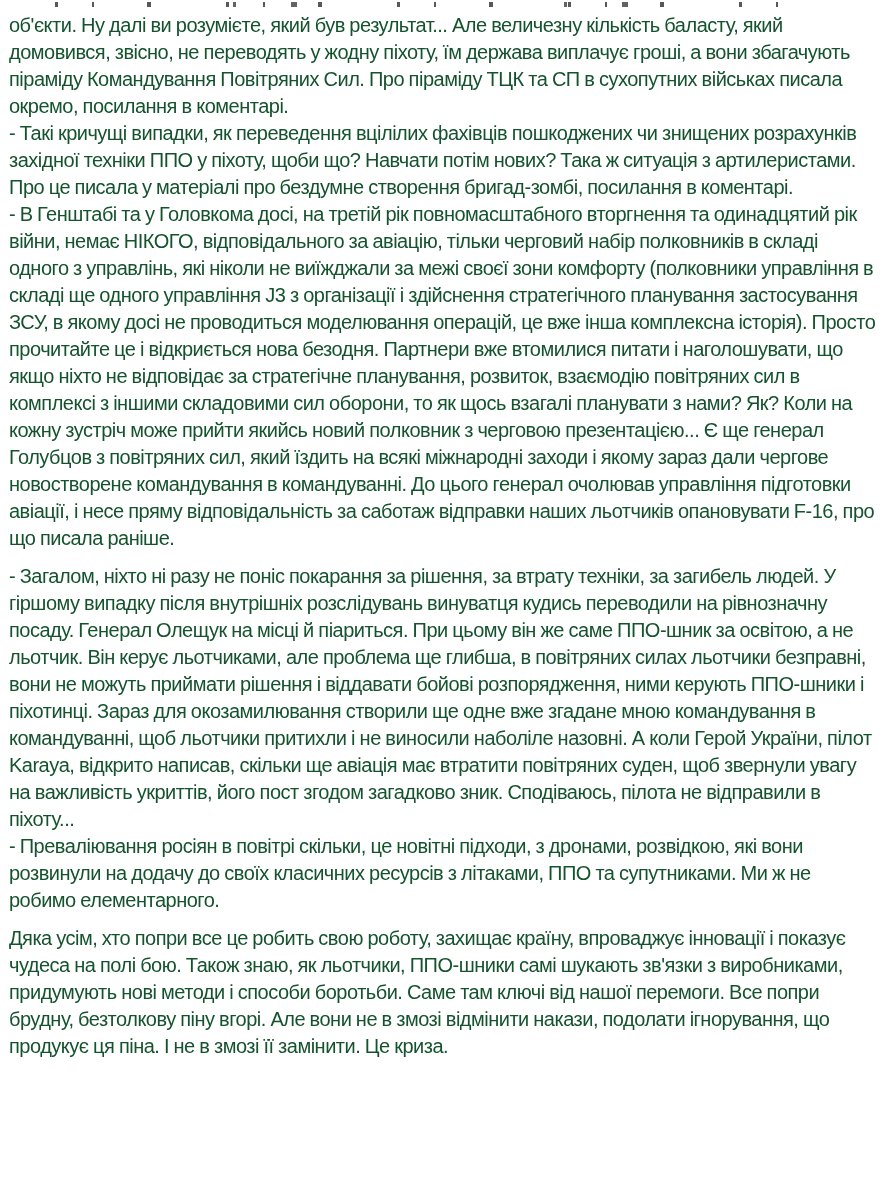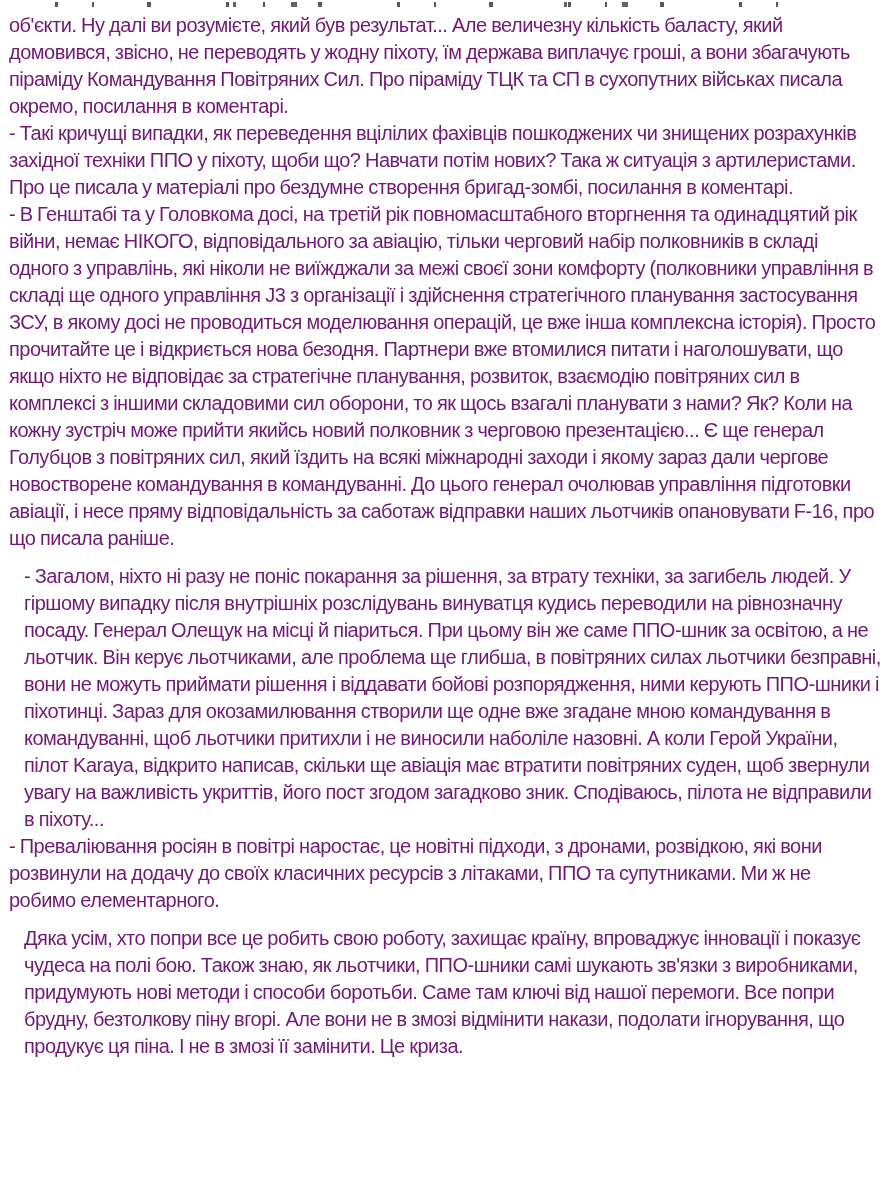--- a/index.html
+++ b/index.html
@@ -6,33 +6,32 @@
     margin: 0;
     padding: 0;
     background: #ffffff;
   }
   body {
     width: 895px;
     font-family: "Liberation Sans", sans-serif;
   }
   .post {
     padding: 2px 14px 16px 9px;
-    color: #701a75;
+    color: #14532d;
     font-size: 20px;
     line-height: 27px;
     letter-spacing: -0.5px;
     word-spacing: -0.5px;
   }
   .post p {
     margin: 0;
     white-space: pre-wrap;
   }
   .post p.gap {
     margin-top: 11px;
-    margin-left: 15px;
   }
   
   .clip-frag {
     height: 6px;
     overflow: hidden;
     position: relative;
     margin: 0 0 4px 20px;
   }
   .clip-frag .marks {
     position: absolute;
@@ -63,18 +62,18 @@
   </div>
 
   <p>об'єкти. Ну далі ви розумієте, який був результат... Але величезну кількість баласту, який домовився, звісно, не переводять у жодну піхоту, їм держава виплачує гроші, а вони збагачують піраміду Командування Повітряних Сил. Про піраміду ТЦК та СП в сухопутних військах писала окремо, посилання в коментарі.</p>
 
   <p>- Такі кричущі випадки, як переведення вцілілих фахівців пошкоджених чи знищених розрахунків західної техніки ППО у піхоту, щоби що? Навчати потім нових? Така ж ситуація з артилеристами. Про це писала у матеріалі про бездумне створення бригад-зомбі, посилання в коментарі.</p>
 
   <p>- В Генштабі та у Головкома досі, на третій рік повномасштабного вторгнення та одинадцятий рік війни, немає НІКОГО, відповідального за авіацію, тільки черговий набір полковників в складі одного з управлінь, які ніколи не виїжджали за межі своєї зони комфорту (полковники управління в складі ще одного управління J3 з організації і здійснення стратегічного планування застосування ЗСУ, в якому досі не проводиться моделювання операцій, це вже інша комплексна історія). Просто прочитайте це і відкриється нова безодня. Партнери вже втомилися питати і наголошувати, що якщо ніхто не відповідає за стратегічне планування, розвиток, взаємодію повітряних сил в комплексі з іншими складовими сил оборони, то як щось взагалі планувати з нами? Як? Коли на кожну зустріч може прийти якийсь новий полковник з черговою презентацією... Є ще генерал Голубцов з повітряних сил, який їздить на всякі міжнародні заходи і якому зараз дали чергове новостворене командування в командуванні. До цього генерал очолював управління підготовки авіації, і несе пряму відповідальність за саботаж відправки наших льотчиків опановувати F-16, про що писала раніше.</p>
 
   <p class="gap">- Загалом, ніхто ні разу не поніс покарання за рішення, за втрату техніки, за загибель людей. У гіршому випадку після внутрішніх розслідувань винуватця кудись переводили на рівнозначну посаду. Генерал Олещук на місці й піариться. При цьому він же саме ППО-шник за освітою, а не льотчик. Він керує льотчиками, але проблема ще глибша, в повітряних силах льотчики безправні, вони не можуть приймати рішення і віддавати бойові розпорядження, ними керують ППО-шники і піхотинці. Зараз для окозамилювання створили ще одне вже згадане мною командування в командуванні, щоб льотчики притихли і не виносили наболіле назовні. А коли Герой України, пілот Karaya, відкрито написав, скільки ще авіація має втратити повітряних суден, щоб звернули увагу на важливість укриттів, його пост згодом загадково зник. Сподіваюсь, пілота не відправили в піхоту...</p>
 
-  <p>- Преваліювання росіян в повітрі наростає, це новітні підходи, з дронами, розвідкою, які вони розвинули на додачу до своїх класичних ресурсів з літаками, ППО та супутниками. Ми ж не робимо елементарного.</p>
+  <p>- Преваліювання росіян в повітрі скільки, це новітні підходи, з дронами, розвідкою, які вони розвинули на додачу до своїх класичних ресурсів з літаками, ППО та супутниками. Ми ж не робимо елементарного.</p>
 
 
   <p class="gap">Дяка усім, хто попри все це робить свою роботу, захищає країну, впроваджує інновації і показує чудеса на полі бою. Також знаю, як льотчики, ППО-шники самі шукають зв'язки з виробниками, придумують нові методи і способи боротьби. Саме там ключі від нашої перемоги. Все попри брудну, безтолкову піну вгорі. Але вони не в змозі відмінити накази, подолати ігнорування, що продукує ця піна. І не в змозі її замінити. Це криза.</p>
 
 </div>
 
 </body></html>

